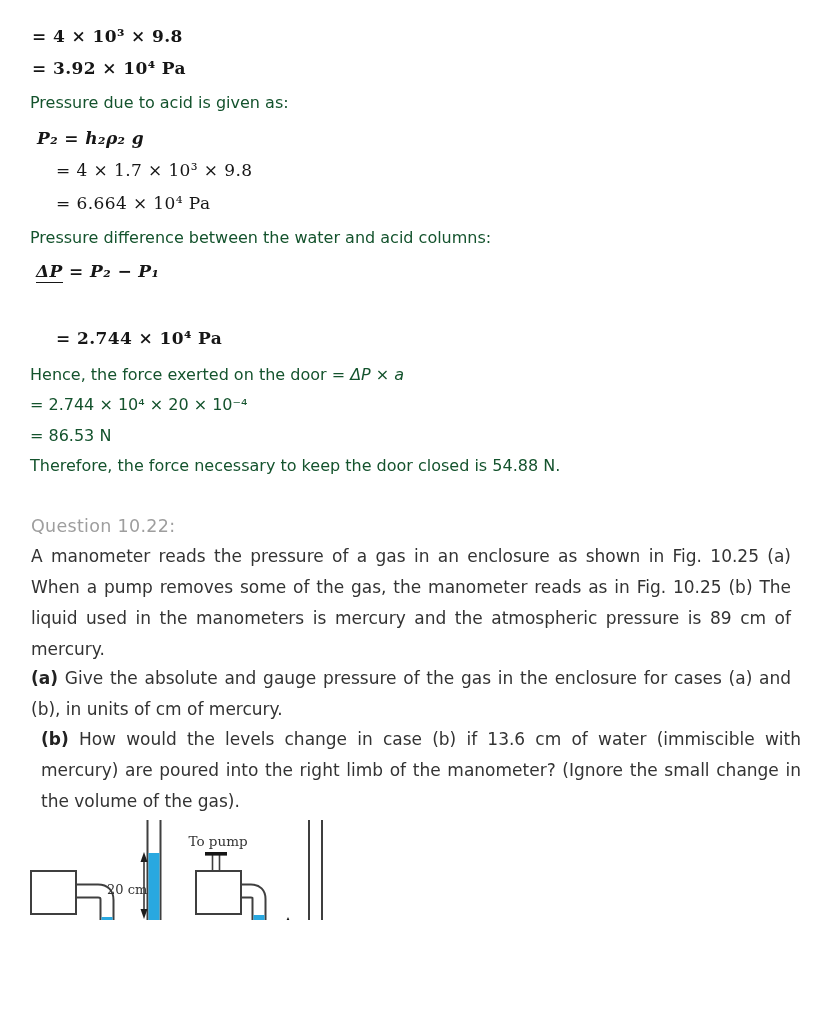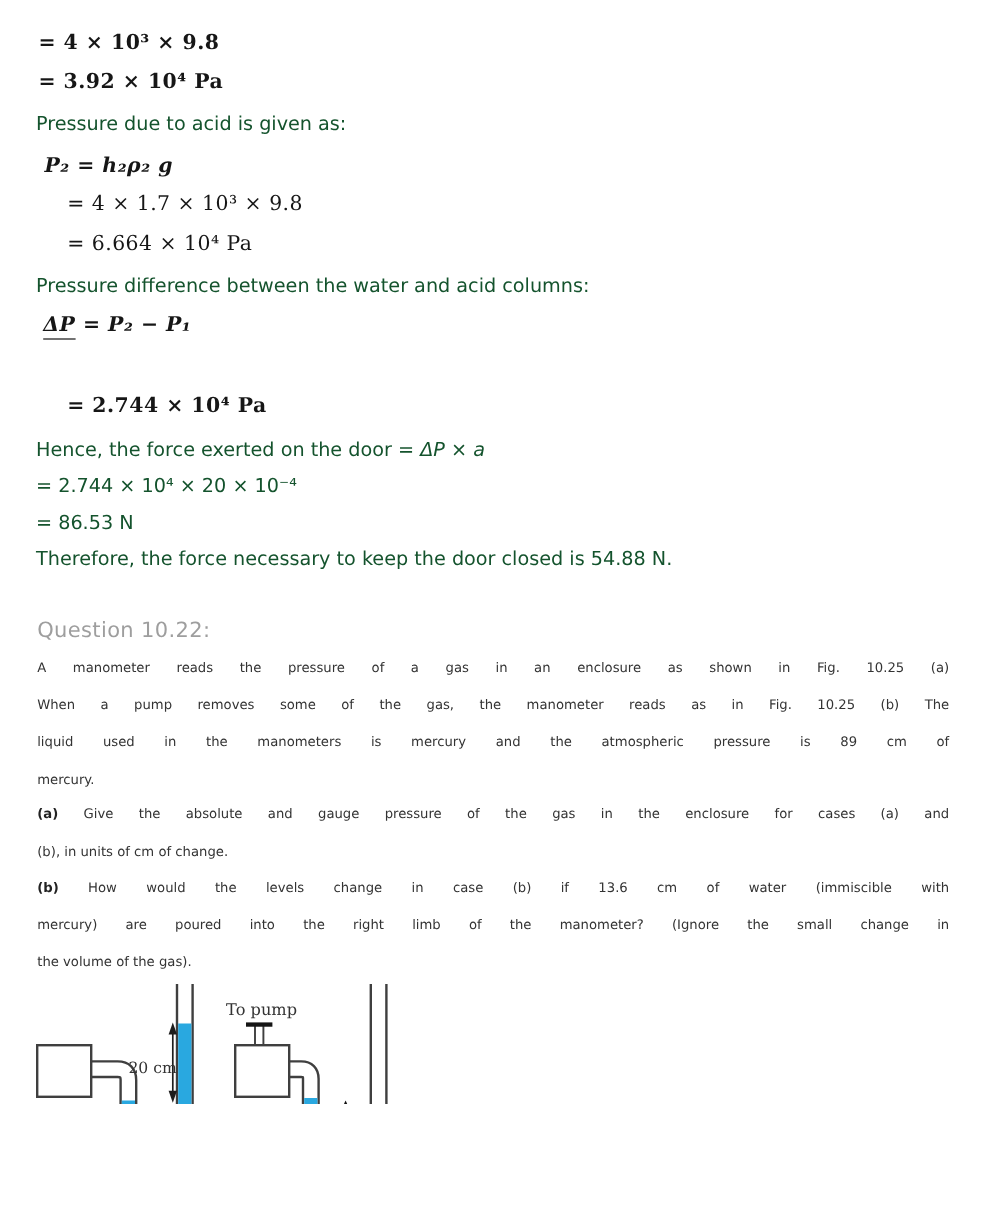--- a/index.html
+++ b/index.html
@@ -14,21 +14,21 @@
     font-size:17px; color:#161616; white-space:nowrap; letter-spacing:.4px;
   }
   .eq.bold { font-weight:bold; }
   .eq.ital { font-style:italic; }
   .u-line { border-bottom:1.4px solid #161616; padding-bottom:1px; }
   .sans {
     position:absolute; font-size:16px; color:#14532d; white-space:nowrap;
   }
   .sans .math { font-style:italic; }
   .qhead { position:absolute; font-size:17.5px; color:#9e9e9e; letter-spacing:.3px; }
-  .qblock { position:absolute; left:31px; width:760px; font-size:11px; color:#333333; }
+  .qblock { position:absolute; left:31px; width:760px; font-size:17px; color:#333333; }
   .jline { line-height:31px; text-align:justify; text-align-last:justify; }
   .jline.last { text-align:justify; text-align-last:left; }
   .jline b { color:#222; }
   .figwrap { position:absolute; left:18px; top:815px; width:340px; height:212px; }
   svg text {
     font-family:"DejaVu Serif","Liberation Serif",serif;
     fill:#333333;
   }
 </style>
 </head>
@@ -59,24 +59,24 @@
 
   <div class="qblock" style="top:541px;">
     <div class="jline">A manometer reads the pressure of a gas in an enclosure as shown in Fig. 10.25 (a)</div>
     <div class="jline">When a pump removes some of the gas, the manometer reads as in Fig. 10.25 (b) The</div>
     <div class="jline">liquid used in the manometers is mercury and the atmospheric pressure is 89 cm of</div>
     <div class="jline last">mercury.</div>
   </div>
 
   <div class="qblock" style="top:663px;">
     <div class="jline"><b>(a)</b> <span>Give the absolute and gauge pressure of the gas in the enclosure for cases (a) and</span></div>
-    <div class="jline last">(b), in units of cm of change.</div>
+    <div class="jline last">(b), in units of cm of mercury.</div>
   </div>
 
-  <div class="qblock" style="top:724px;">
+  <div class="qblock" style="top:724px;margin-left:10px;">
     <div class="jline"><b>(b)</b> <span>How would the levels change in case (b) if 13.6 cm of water (immiscible with</span></div>
     <div class="jline">mercury) are poured into the right limb of the manometer? (Ignore the small change in</div>
     <div class="jline last">the volume of the gas).</div>
   </div>
 
   <div class="figwrap">
     <svg width="340" height="212" viewBox="0 0 340 212">
 
       <g>
 

